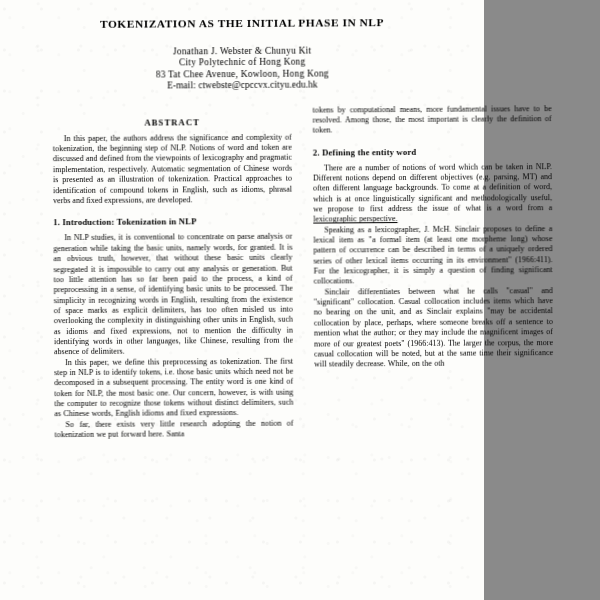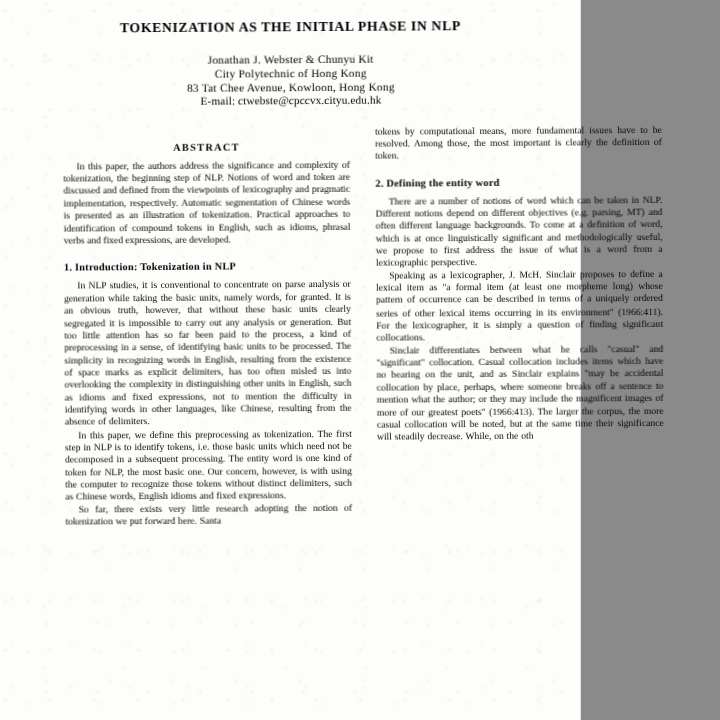--- a/index.html
+++ b/index.html
@@ -101,21 +101,21 @@
   p.body + p.body { margin-top: 0; }
 
   .abstract-body {
     font-size: 8.0px;
     line-height: 10.4px;
     text-align: justify;
     text-indent: 11px;
     margin: 0;
   }
 
-  .u { }
+  .u { text-decoration: underline; }
 </style>
 </head>
 <body>
 
 <div id="page">
   <div id="scan">
 
     <div class="title-block">
       <div class="paper-title">TOKENIZATION AS THE INITIAL PHASE IN NLP</div>
 

